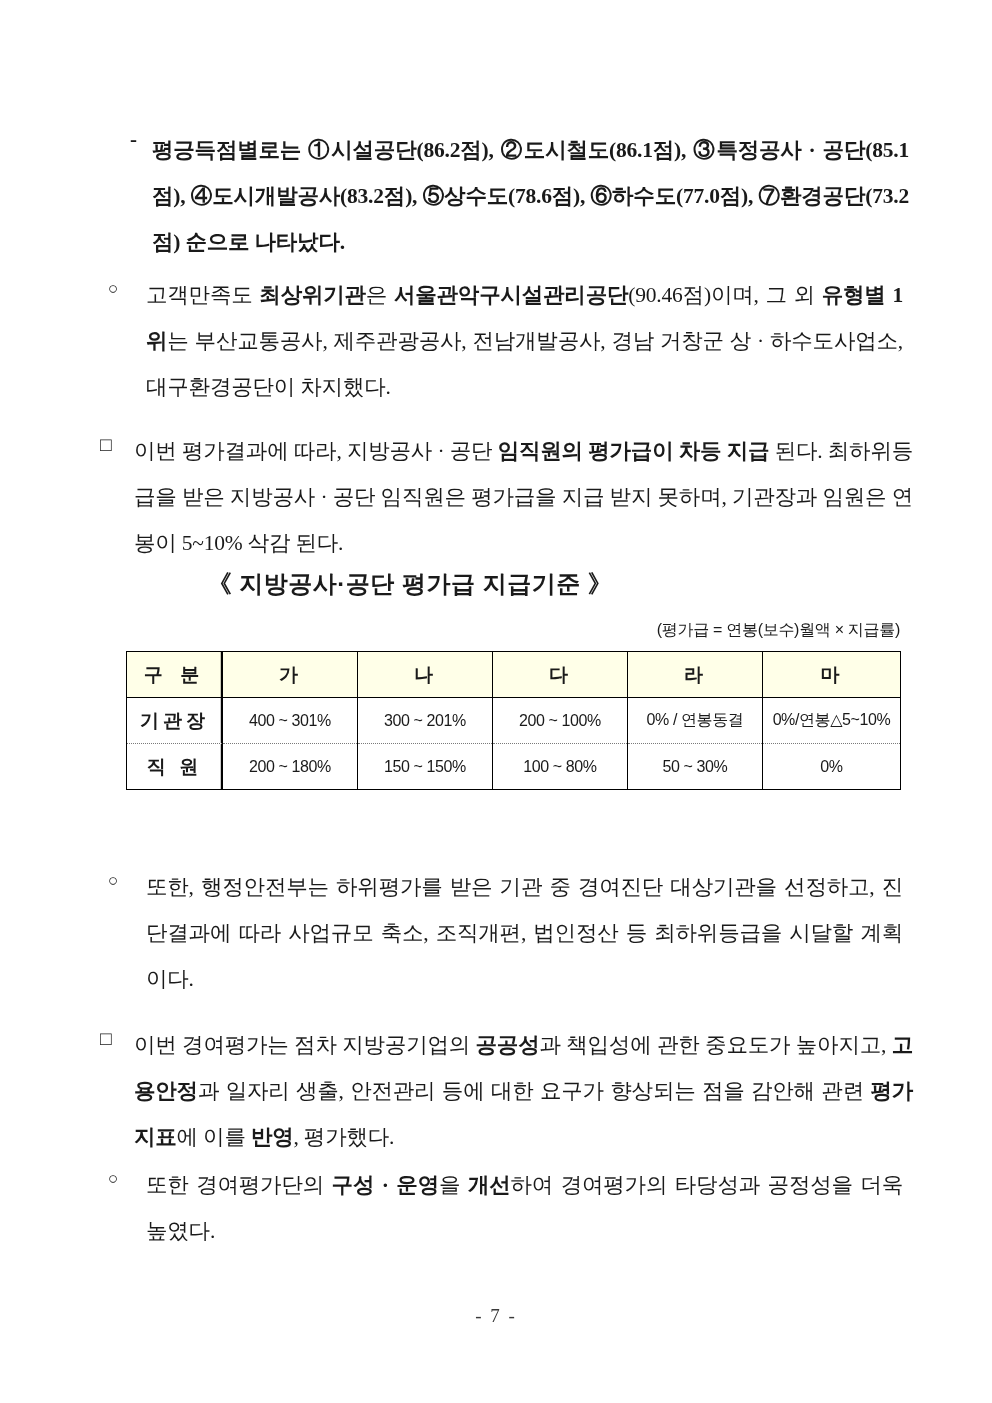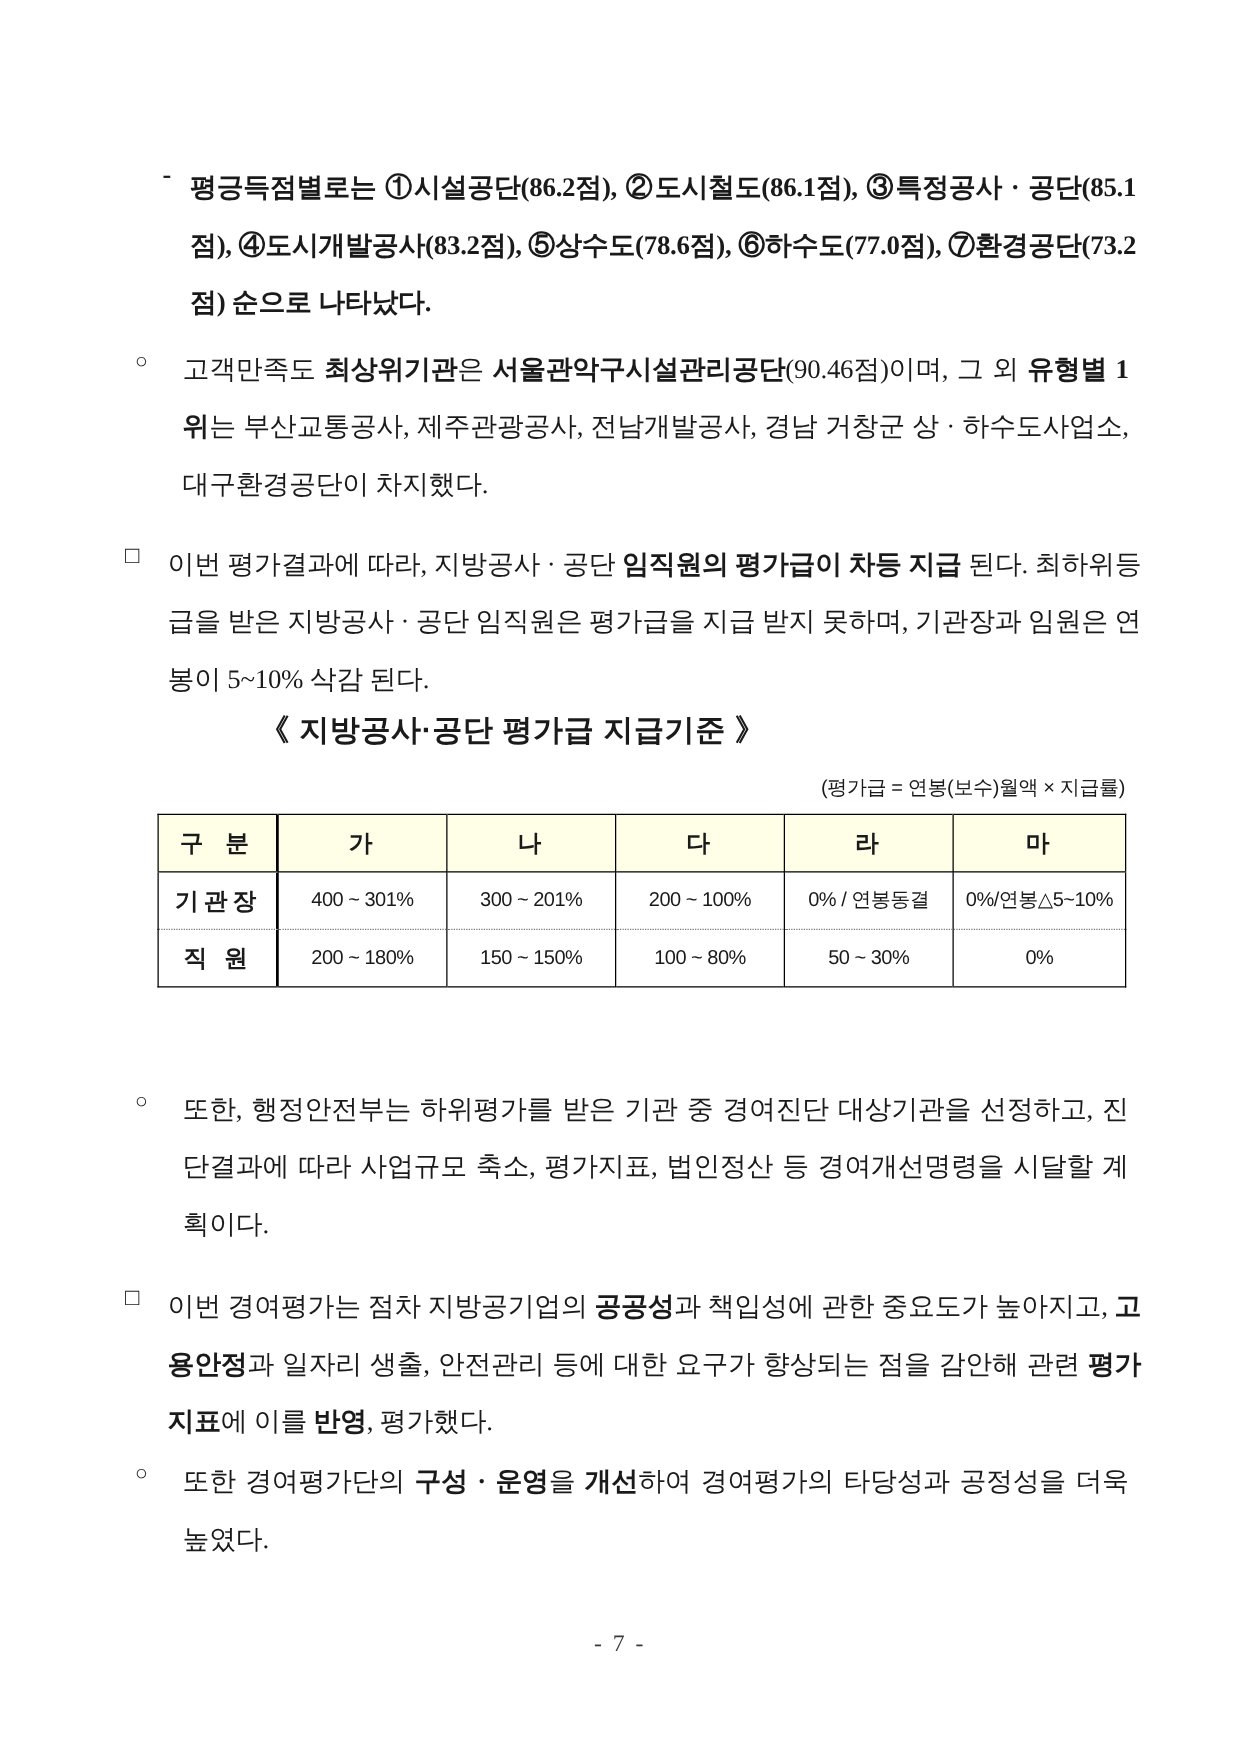--- a/index.html
+++ b/index.html
@@ -224,21 +224,21 @@
           <td class="sep">100 ~ 80%</td>
           <td class="sep">50 ~ 30%</td>
           <td>0%</td>
         </tr>
       </tbody>
     </table>
   </div>
 
   <div class="block lvl2" style="left:108px; top:864px;">
     <span class="marker circ">○</span>
-    <span class="body-text">또한, 행정안전부는 하위평가를 받은 기관 중 경여진단 대상기관을 선정하고,  진단결과에  따라  사업규모  축소,  평가지표,  법인정산 등 경여개선명령을 시달할 계획이다.</span>
+    <span class="body-text">또한, 행정안전부는 하위평가를 받은 기관 중 경여진단 대상기관을 선정하고,  진단결과에  따라  사업규모  축소,  조직개편,  법인정산 등 최하위등급을 시달할 계획이다.</span>
   </div>
 
   <div class="block lvl1" style="left:100px; top:1022px;">
     <span class="marker sq">□</span>
     <span class="body-text">이번 경여평가는 점차 지방공기업의 <b>공공성</b>과 책입성에 관한 중요도가 높아지고, <b>고용안정</b>과 일자리 생출, 안전관리 등에 대한 요구가 향상되는 점을 감안해 관련 <b>평가지표</b>에 이를 <b>반영</b>, 평가했다.</span>
   </div>
 
   <div class="block lvl2" style="left:108px; top:1162px;">
     <span class="marker circ">○</span>
     <span class="body-text">또한 경여평가단의 <b>구성 · 운영</b>을 <b>개선</b>하여 경여평가의 타당성과 공정성을 더욱 높였다.</span>

